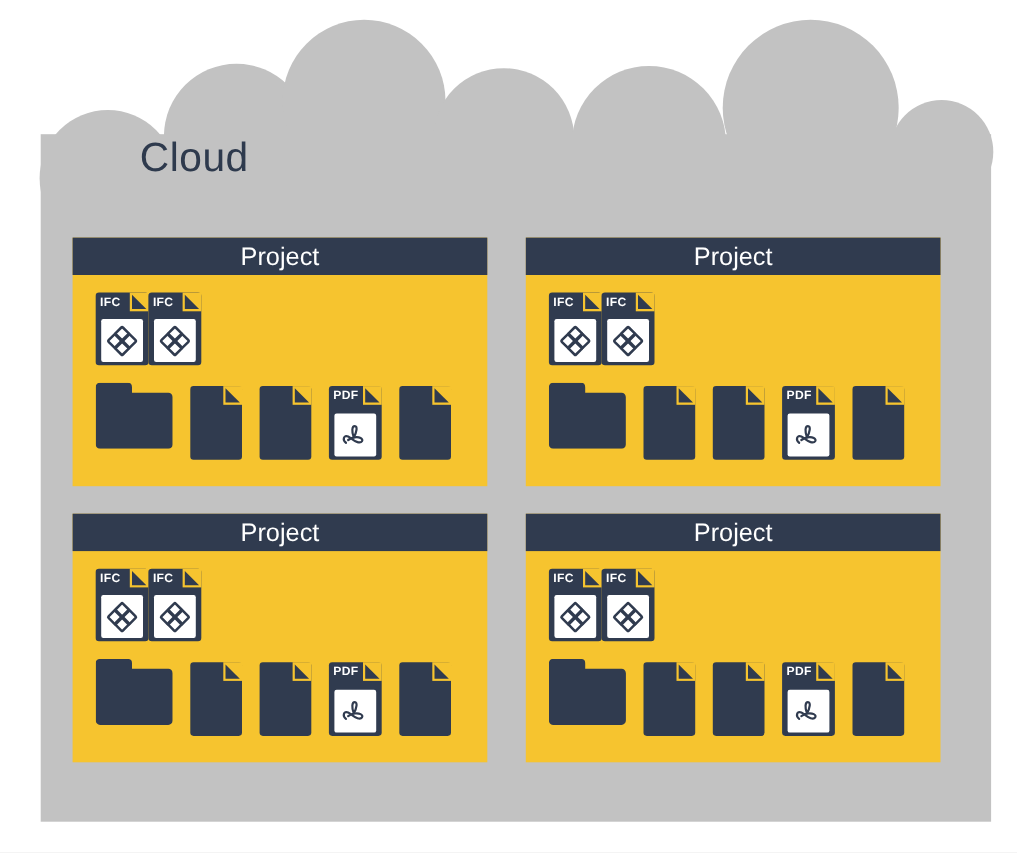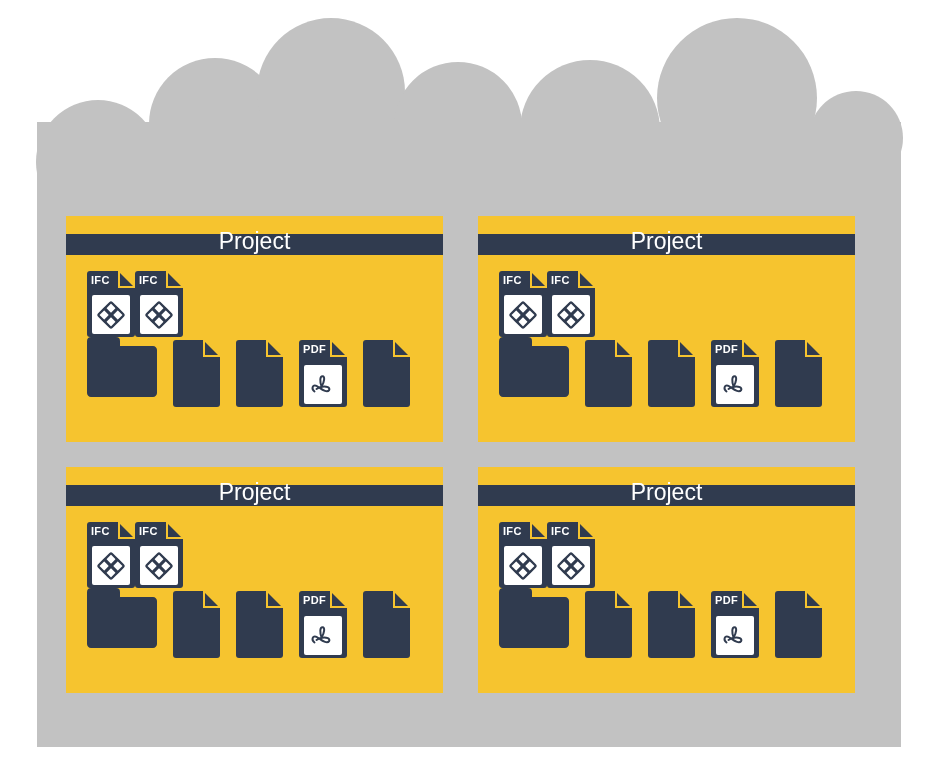--- a/index.html
+++ b/index.html
@@ -39,30 +39,30 @@
     position: absolute;
     width: 377px; height: 226px;
     background: #F6C42F;
   }
   .panel.p1 { left: 66px;  top: 216px; }
   .panel.p2 { left: 478px; top: 216px; }
   .panel.p3 { left: 66px;  top: 467px; }
   .panel.p4 { left: 478px; top: 467px; }
 
   .panel-header {
-    height: 21px;
+    height: 34px;
     background: #303B4F;
-    display: flex; align-items: flex-end; justify-content: center; margin-top: 18px;
+    display: flex; align-items: center; justify-content: center;
   }
   .panel-title { color: #ffffff; font-size: 23px; }
 
   .panel-body { padding: 16px 0 0 21px; }
   .row { display: flex; }
   .ifc-row { gap: 0; }
-  .docs-row { gap: 16px; margin-top: 0; align-items: flex-end; }
+  .docs-row { gap: 16px; margin-top: 16px; align-items: flex-end; }
 
   
   .file-icon, .doc-icon {
     position: relative;
     background: #303B4F;
     border-radius: 3px;
     flex: 0 0 auto;
   }
   .file-icon { width: 48px; height: 66px; }
   .doc-icon  { width: 47px; height: 67px; }
@@ -128,20 +128,21 @@
 
   <div class="cloud-part bump bump1"></div>
   <div class="cloud-part bump bump2"></div>
   <div class="cloud-part bump bump3"></div>
   <div class="cloud-part bump bump4"></div>
   <div class="cloud-part bump bump5"></div>
   <div class="cloud-part bump bump6"></div>
   <div class="cloud-part bump bump7"></div>
   <div class="cloud-part cloud-body"></div>
 
+  <div class="cloud-label">Cloud</div>
 
   <section class="panel p1">
     <header class="panel-header">
       <span class="panel-title">Project</span>
     </header>
     <div class="panel-body">
       <div class="row ifc-row">
         <div class="file-icon">
           <span class="notch"></span>
           <span class="flap"></span>

